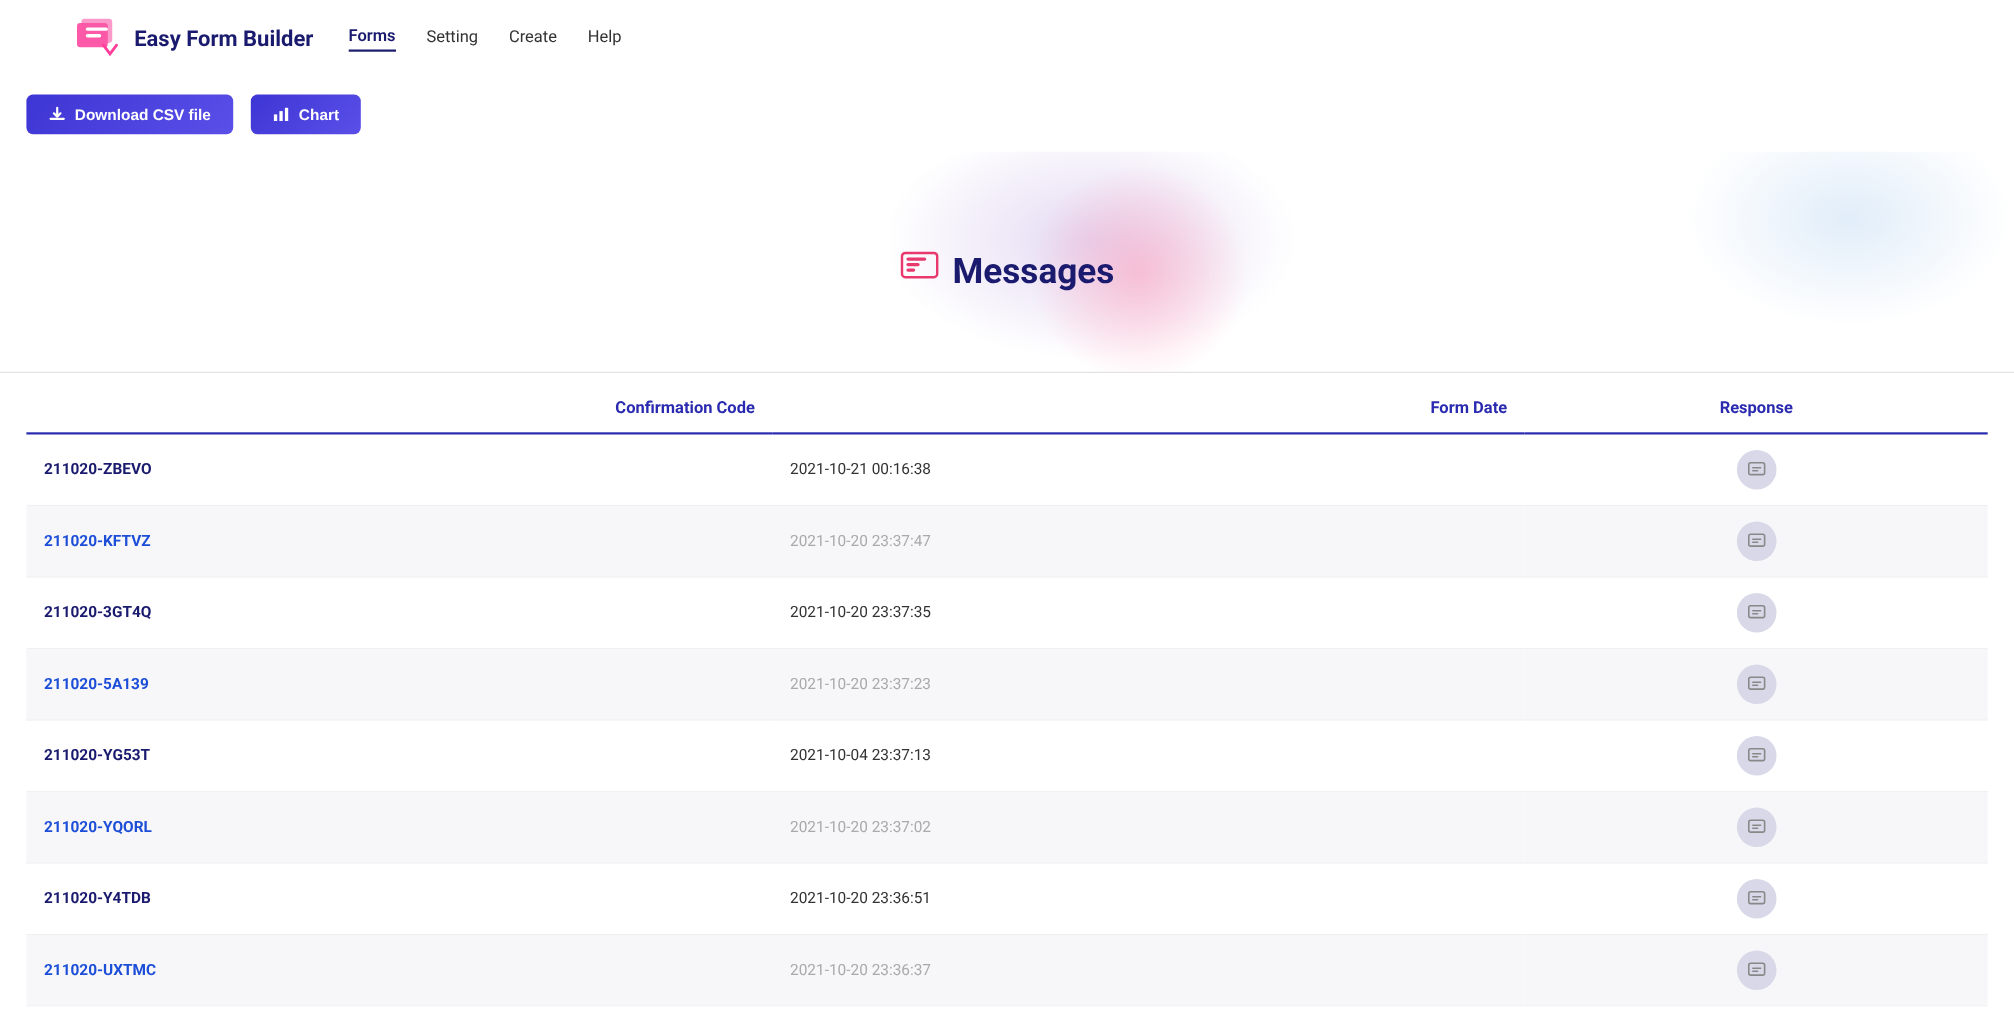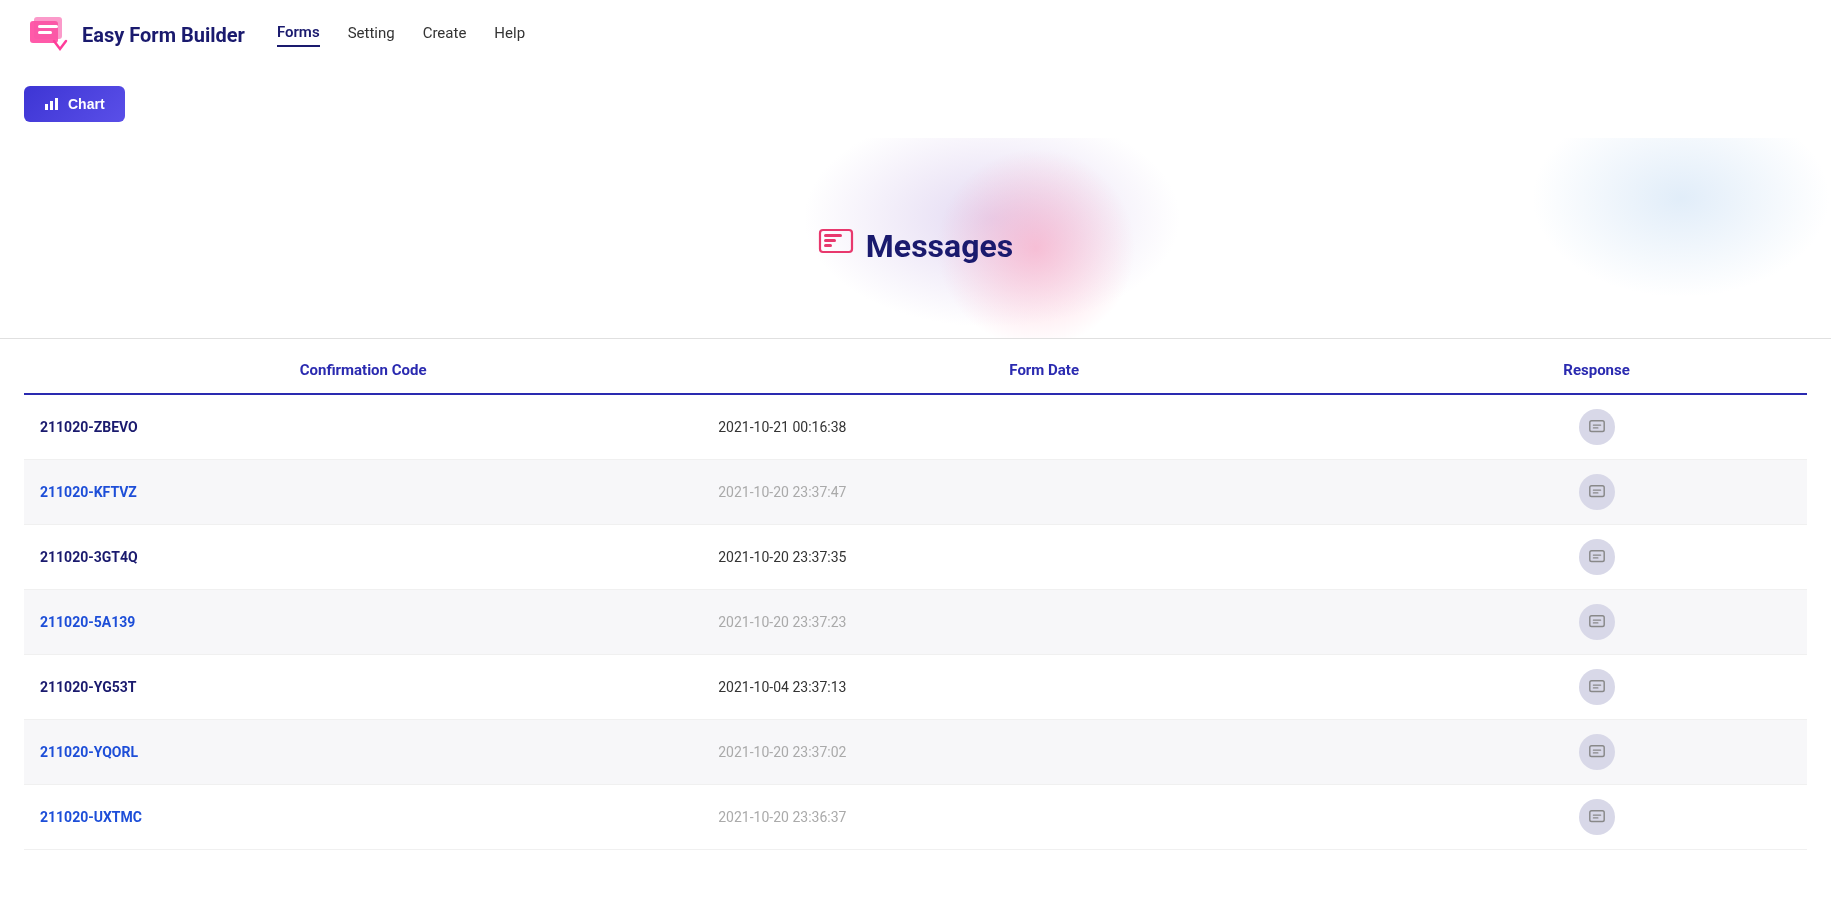--- a/index.html
+++ b/index.html
@@ -7,20 +7,21 @@
 
     
     .header {
       display: flex;
       align-items: center;
       padding: 0 24px;
       height: 70px;
       background: #fff;
       position: relative;
       z-index: 10;
+      margin-left: 40px;
     }
     .logo-area {
       display: flex;
       align-items: center;
       gap: 10px;
       margin-right: 32px;
     }
     .logo-icon {
       width: 48px;
       height: 48px;
@@ -193,21 +194,21 @@
 
     
     .table-container {
       padding: 0 24px;
     }
     table {
       width: 100%;
       border-collapse: collapse;
     }
     thead tr th {
-      text-align: center;
+      text-align: right;
       padding: 14px 16px;
       font-size: 15px;
       font-weight: 700;
       color: #2a2ab0;
       border-bottom: 2px solid #2a2ab0;
     }
     thead tr th:last-child {
       text-align: center;
     }
     tbody tr {
@@ -273,20 +274,27 @@
   <nav class="nav">
     <a class="nav-item active">Forms</a>
     <a class="nav-item">Setting</a>
     <a class="nav-item">Create</a>
     <a class="nav-item">Help</a>
   </nav>
 
 </header>
 
 <div class="toolbar">
+  <button class="btn-download">
+    <svg width="16" height="16" viewBox="0 0 16 16" fill="none">
+      <path d="M8 2v8M5 7l3 3 3-3" stroke="#fff" stroke-width="2" stroke-linecap="round" stroke-linejoin="round"></path>
+      <path d="M2 12h12" stroke="#fff" stroke-width="2" stroke-linecap="round"></path>
+    </svg>
+    <span>Download CSV file</span>
+  </button>
   <button class="btn-chart">
     <svg width="16" height="16" viewBox="0 0 16 16" fill="none">
       <rect x="1" y="8" width="3" height="6" fill="#fff"></rect>
       <rect x="6" y="5" width="3" height="9" fill="#fff"></rect>
       <rect x="11" y="2" width="3" height="12" fill="#fff"></rect>
     </svg>
     <span>Chart</span>
   </button>
 </div>
 
@@ -385,20 +393,32 @@
       <td class="response-cell">
         <button class="response-btn">
           <svg width="18" height="18" viewBox="0 0 20 20" fill="none">
             <rect x="2" y="3" width="16" height="12" rx="2" stroke="#888" stroke-width="1.6"></rect>
             <path d="M6 8h8M6 11h5" stroke="#888" stroke-width="1.4" stroke-linecap="round"></path>
           </svg>
         </button>
       </td>
     </tr>
         <tr>
+      <td><span class="code-bold">211020-Y4TDB</span></td>
+      <td><span class="date-bold">2021-10-20 23:36:51</span></td>
+      <td class="response-cell">
+        <button class="response-btn">
+          <svg width="18" height="18" viewBox="0 0 20 20" fill="none">
+            <rect x="2" y="3" width="16" height="12" rx="2" stroke="#888" stroke-width="1.6"></rect>
+            <path d="M6 8h8M6 11h5" stroke="#888" stroke-width="1.4" stroke-linecap="round"></path>
+          </svg>
+        </button>
+      </td>
+    </tr>
+        <tr>
       <td><span class="code-light">211020-UXTMC</span></td>
       <td><span class="date-light">2021-10-20 23:36:37</span></td>
       <td class="response-cell">
         <button class="response-btn">
           <svg width="18" height="18" viewBox="0 0 20 20" fill="none">
             <rect x="2" y="3" width="16" height="12" rx="2" stroke="#888" stroke-width="1.6"></rect>
             <path d="M6 8h8M6 11h5" stroke="#888" stroke-width="1.4" stroke-linecap="round"></path>
           </svg>
         </button>
       </td>

